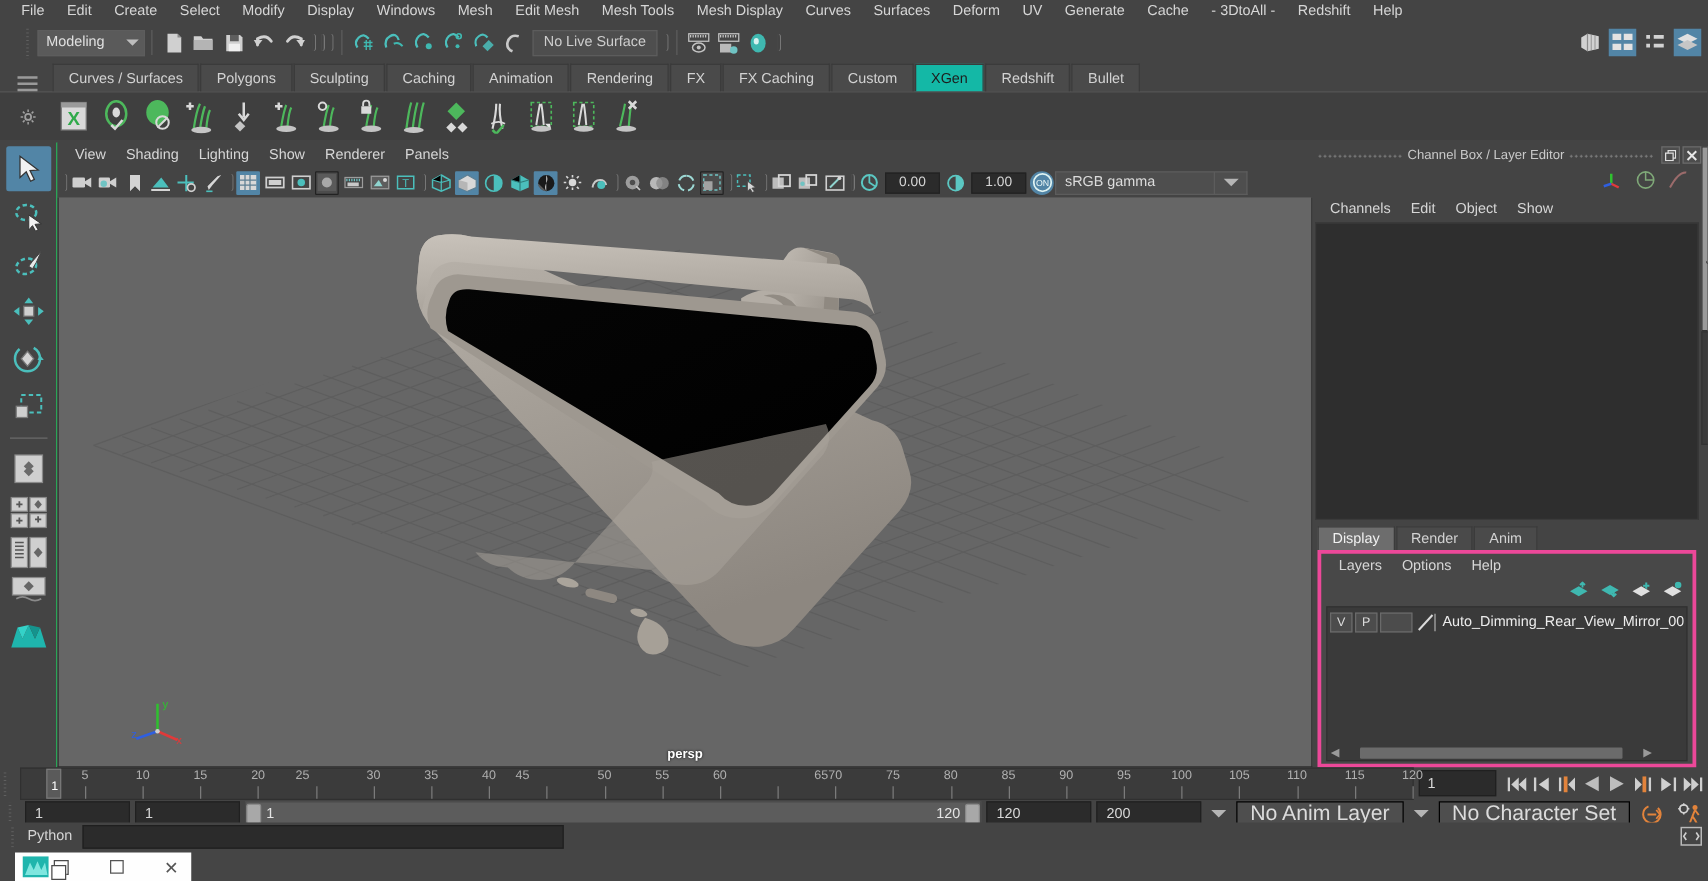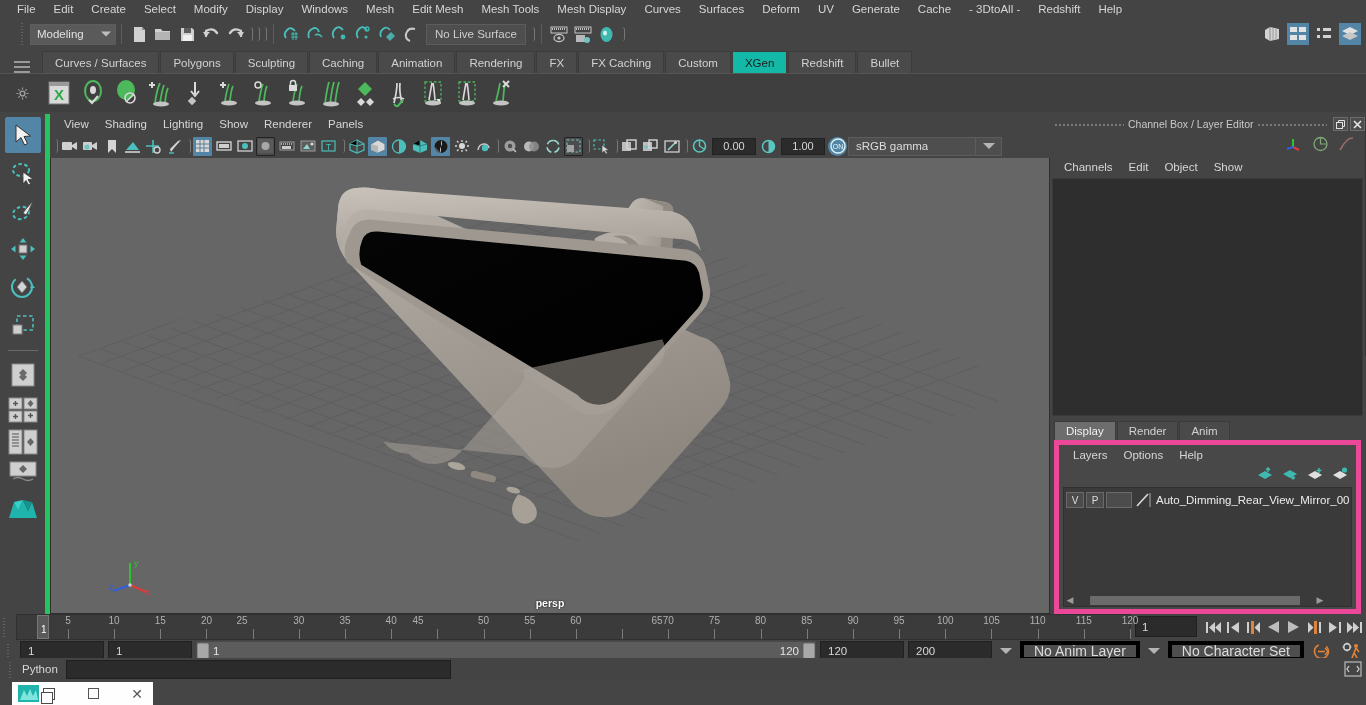--- a/index.html
+++ b/index.html
@@ -79,21 +79,21 @@
   
   .toolbox { width:45px; background:#444; display:flex;flex-direction:column;
       align-items:center; padding-top:3px; gap:2px; }
   .tool { width:36px;height:36px; display:flex;align-items:center;justify-content:center;
       border-radius:2px; cursor:default; }
   .tool.sel { background:#5285a6; }
   .tdiv { width:30px;height:1px;background:#6a6a6a; margin:5px 0 4px; }
 
   
   .vpanel { flex:1; display:flex; flex-direction:column; background:#444;
-      border-left:5px solid #22c55e; }
+      border-left:1px solid #22c55e; }
   .vpmenu { height:20px; background:#444; display:flex; align-items:center; padding-left:6px; }
   .vpmenu .mi { font-size:11.5px; color:#d6d6d6; padding:1px 8px; cursor:default; }
   .vptools { height:24px; background:#444; display:flex; align-items:center; padding-left:2px; }
   .vbtn { width:19px;height:19px; display:flex;align-items:center;justify-content:center;
       margin:0 1px; cursor:default; border-radius:1px; }
   .vbtn.on { background:#5285a6; }
   .vbtn.framed { border:1px solid #222; background:#4c4c4c; }
   .numfield { height:17px; width:44px; background:#2b2b2b; border:1px solid #222;
       color:#d6d6d6; font-size:11px; display:flex;align-items:center;
       justify-content:center; margin:0 2px; }
@@ -124,21 +124,21 @@
   .cbmenu { height:22px; display:flex; align-items:center; padding-left:6px; }
   .cbmenu .mi { font-size:11.5px; color:#d6d6d6; padding:1px 8px; cursor:default; }
   .cbbody { margin:0 2px; background:#2e2e2e; height:238px; border:1px solid #3a3a3a; }
 
   .layertabs { height:20px; display:flex; align-items:flex-end; padding-left:4px;
       margin-top:4px; }
   .ltab { height:19px; padding:0 11px; background:#4a4a4a; border:1px solid #3b3b3b;
       border-bottom:none; display:flex;align-items:center; font-size:11.5px; color:#d2d2d2;
       margin-right:1px; cursor:default; }
   .ltab.active { background:#6d6d6d; color:#f0f0f0; }
-  .layerbox { margin:0 4px 0 4px; background:#484848; border:5px solid #ec4899;
+  .layerbox { margin:0 4px 0 4px; background:#484848; border:3px solid #ec4899;
       flex:1; display:flex; flex-direction:column; }
   .lmenu { height:20px; display:flex; align-items:center; padding-left:6px; }
   .lmenu .mi { font-size:11.5px; color:#d6d6d6; padding:1px 8px; cursor:default; }
   .licons { height:20px; display:flex; align-items:center; justify-content:flex-end;
       padding-right:8px; gap:9px; }
   .layerlist { margin:2px 4px; background:#3a3a3a; flex:1; border:1px solid #303030;
       position:relative; }
   .layerrow { height:20px; display:flex; align-items:center; gap:2px; padding:0 2px;
       margin-top:2px; }
   .lcell { width:18px;height:16px; background:#4c4c4c; border:1px solid #6a6a6a;
@@ -180,22 +180,22 @@
   .rangerow { height:22px; display:flex; align-items:center; padding-left:4px; gap:4px; }
   .rfield { width:84px; height:20px; background:#2b2b2b; border:1px solid #202020;
       color:#d8d8d8; font-size:11.5px; display:flex;align-items:center; padding-left:7px; }
   .rangebar { flex:1; height:20px; background:#5c5c5c; border:1px solid #4a4a4a;
       position:relative; display:flex; align-items:center; }
   .rhandle { width:12px; height:16px; background:#a8a8a8; border:1px solid #8a8a8a;
       border-radius:2px; }
   .rlbl { font-size:11.5px; color:#e4e4e4; padding:0 4px; }
   .drop { width:0;height:0;border-left:6px solid transparent;border-right:6px solid transparent;
       border-top:6px solid #b5b5b5; margin:0 4px; }
-  .combo { height:20px; background:#4e4e4e; border:4px solid #000000; padding:0 10px;
-      display:flex;align-items:center; font-size:14px; color:#dcdcdc; }
+  .combo { height:20px; background:#4e4e4e; border:1px solid #000000; padding:0 10px;
+      display:flex;align-items:center; font-size:17px; color:#dcdcdc; }
 
   
   .cmdrow { position:absolute; left:0; right:0; bottom:25px; height:22px; background:#444;
       display:flex; align-items:center; padding-left:6px; gap:4px; }
   .cmdlabel { font-size:11.5px; color:#d6d6d6; padding-right:4px; }
   .cmdinput { width:385px; height:19px; background:#2b2b2b; border:1px solid #1f1f1f; }
   .cmdresult { flex:1; height:19px; background:#4a4a4a; border:1px solid #3d3d3d;
       font-size:11.5px; color:#dcdcdc; display:flex; align-items:center; padding-left:6px;
       margin-right:24px; }
   .cmdEndIcon { position:absolute; right:4px; top:3px; width:18px; height:16px; }

